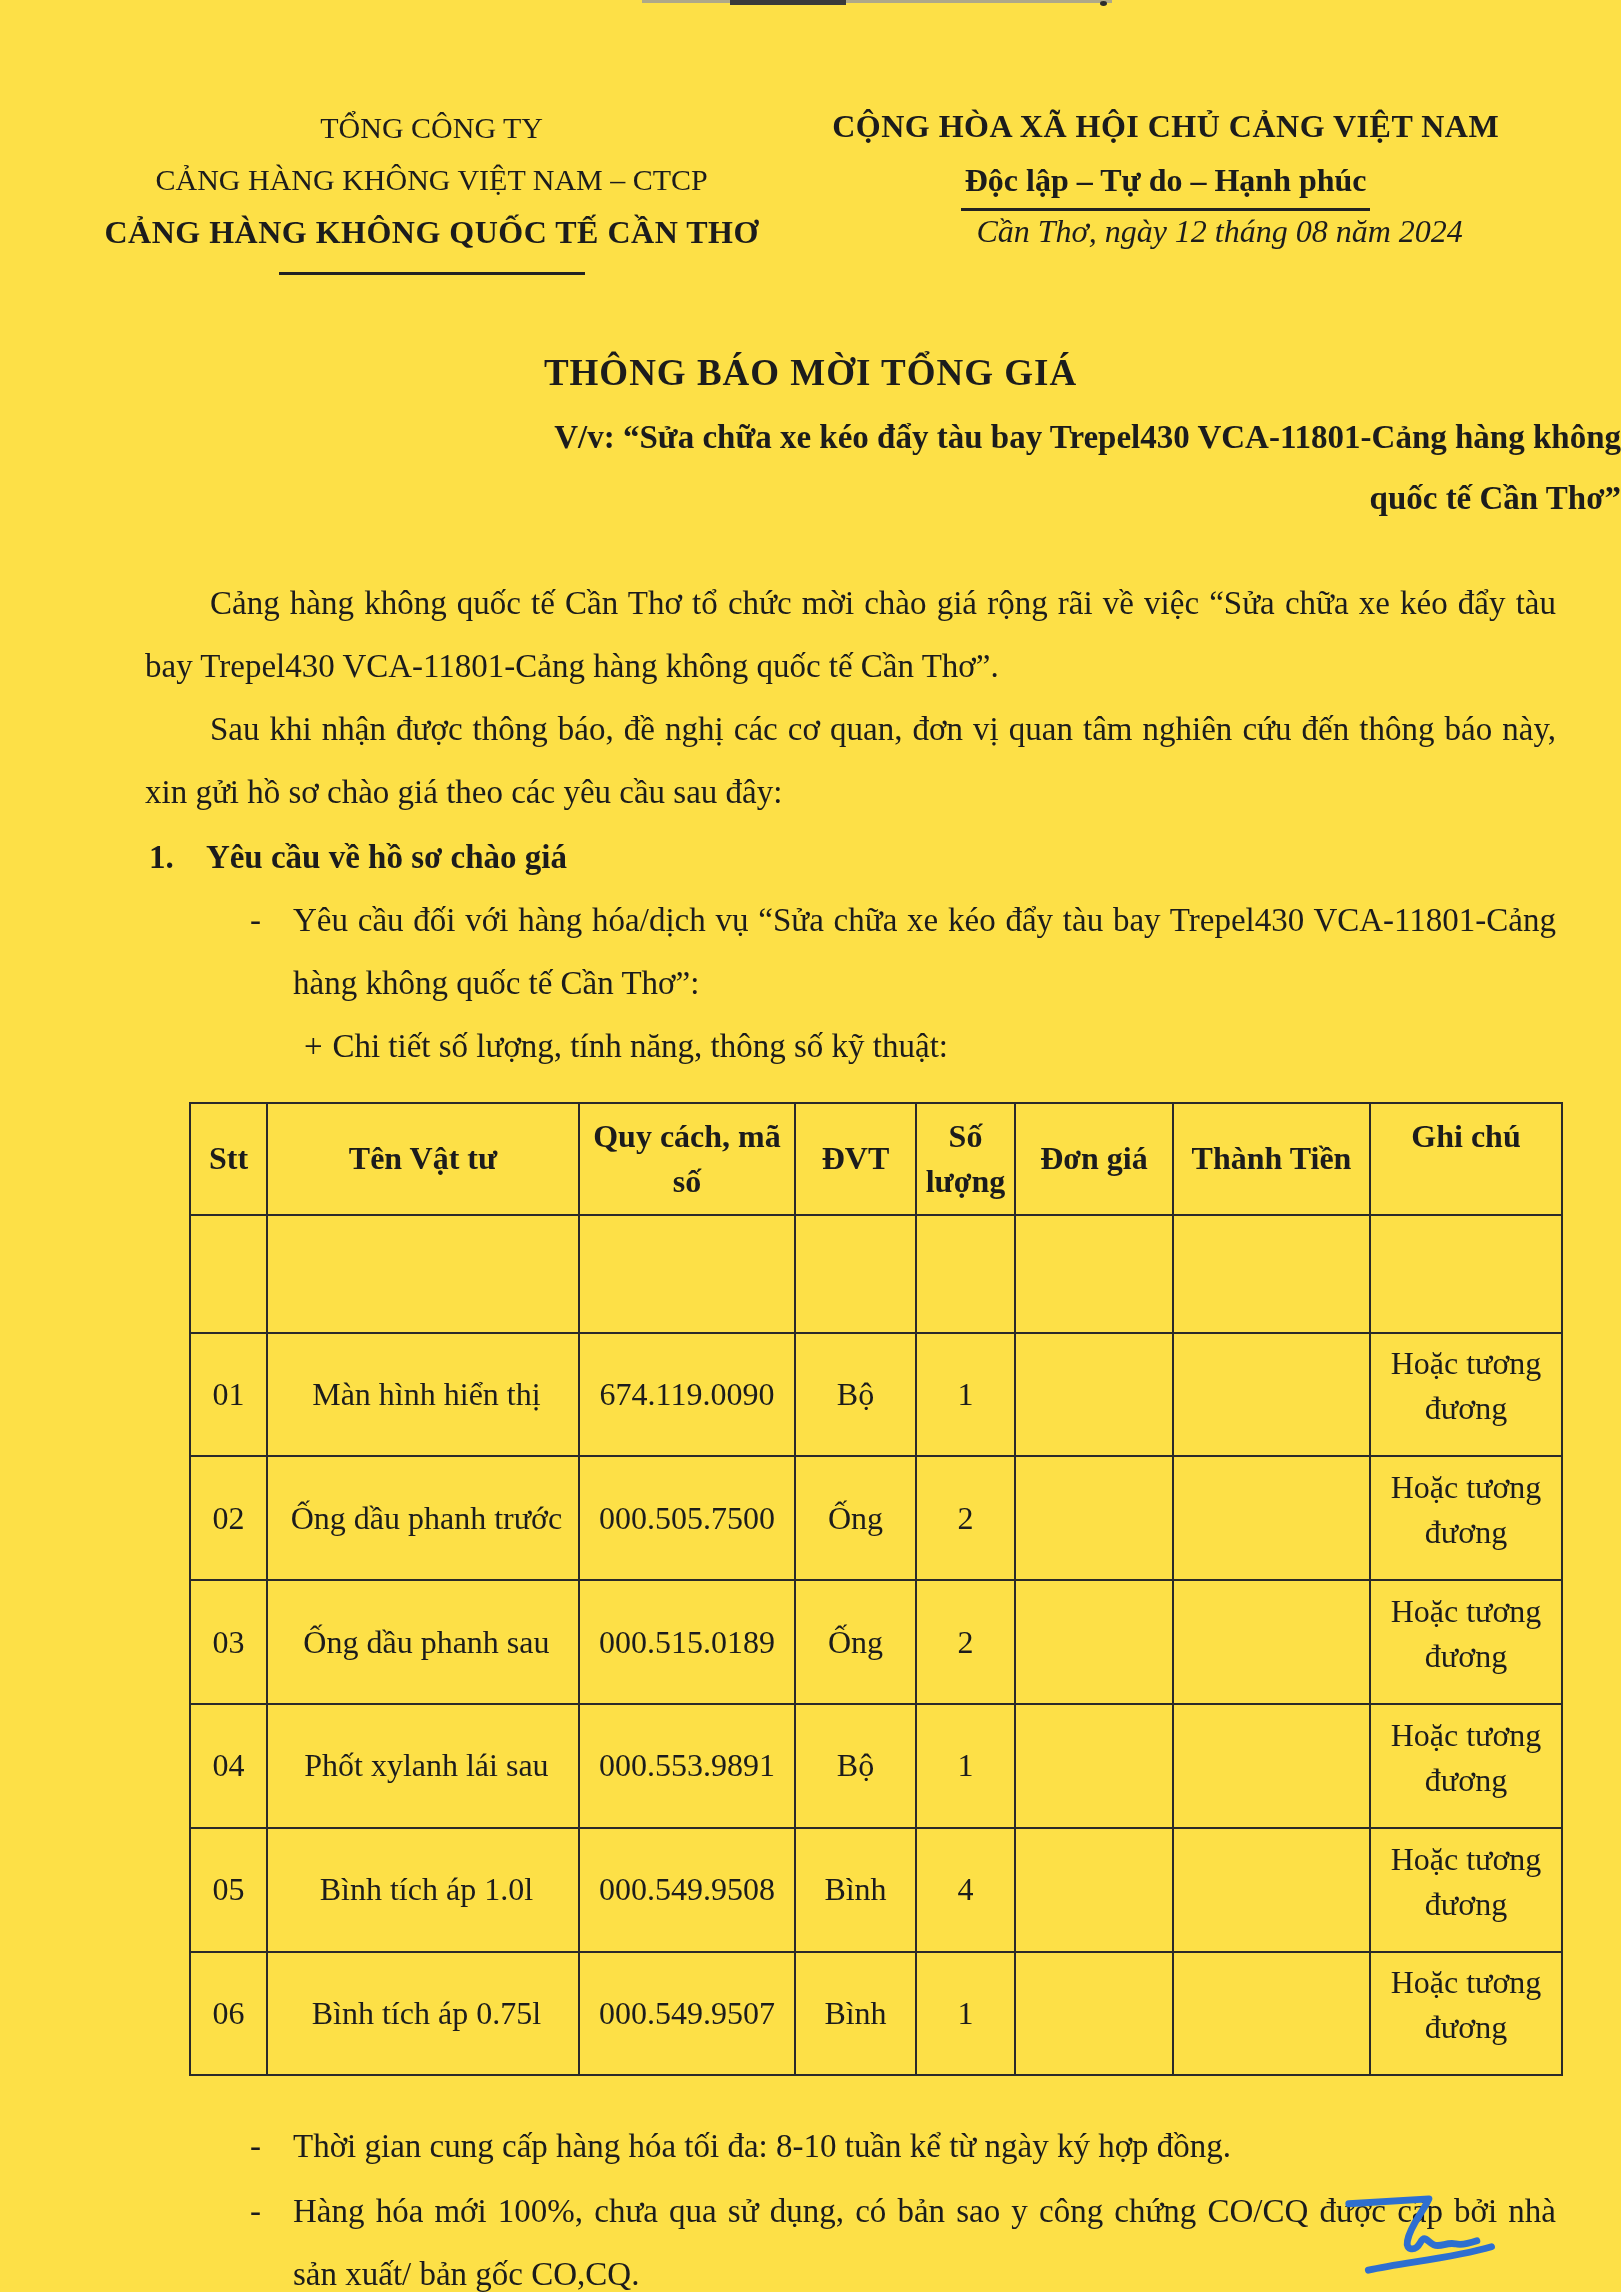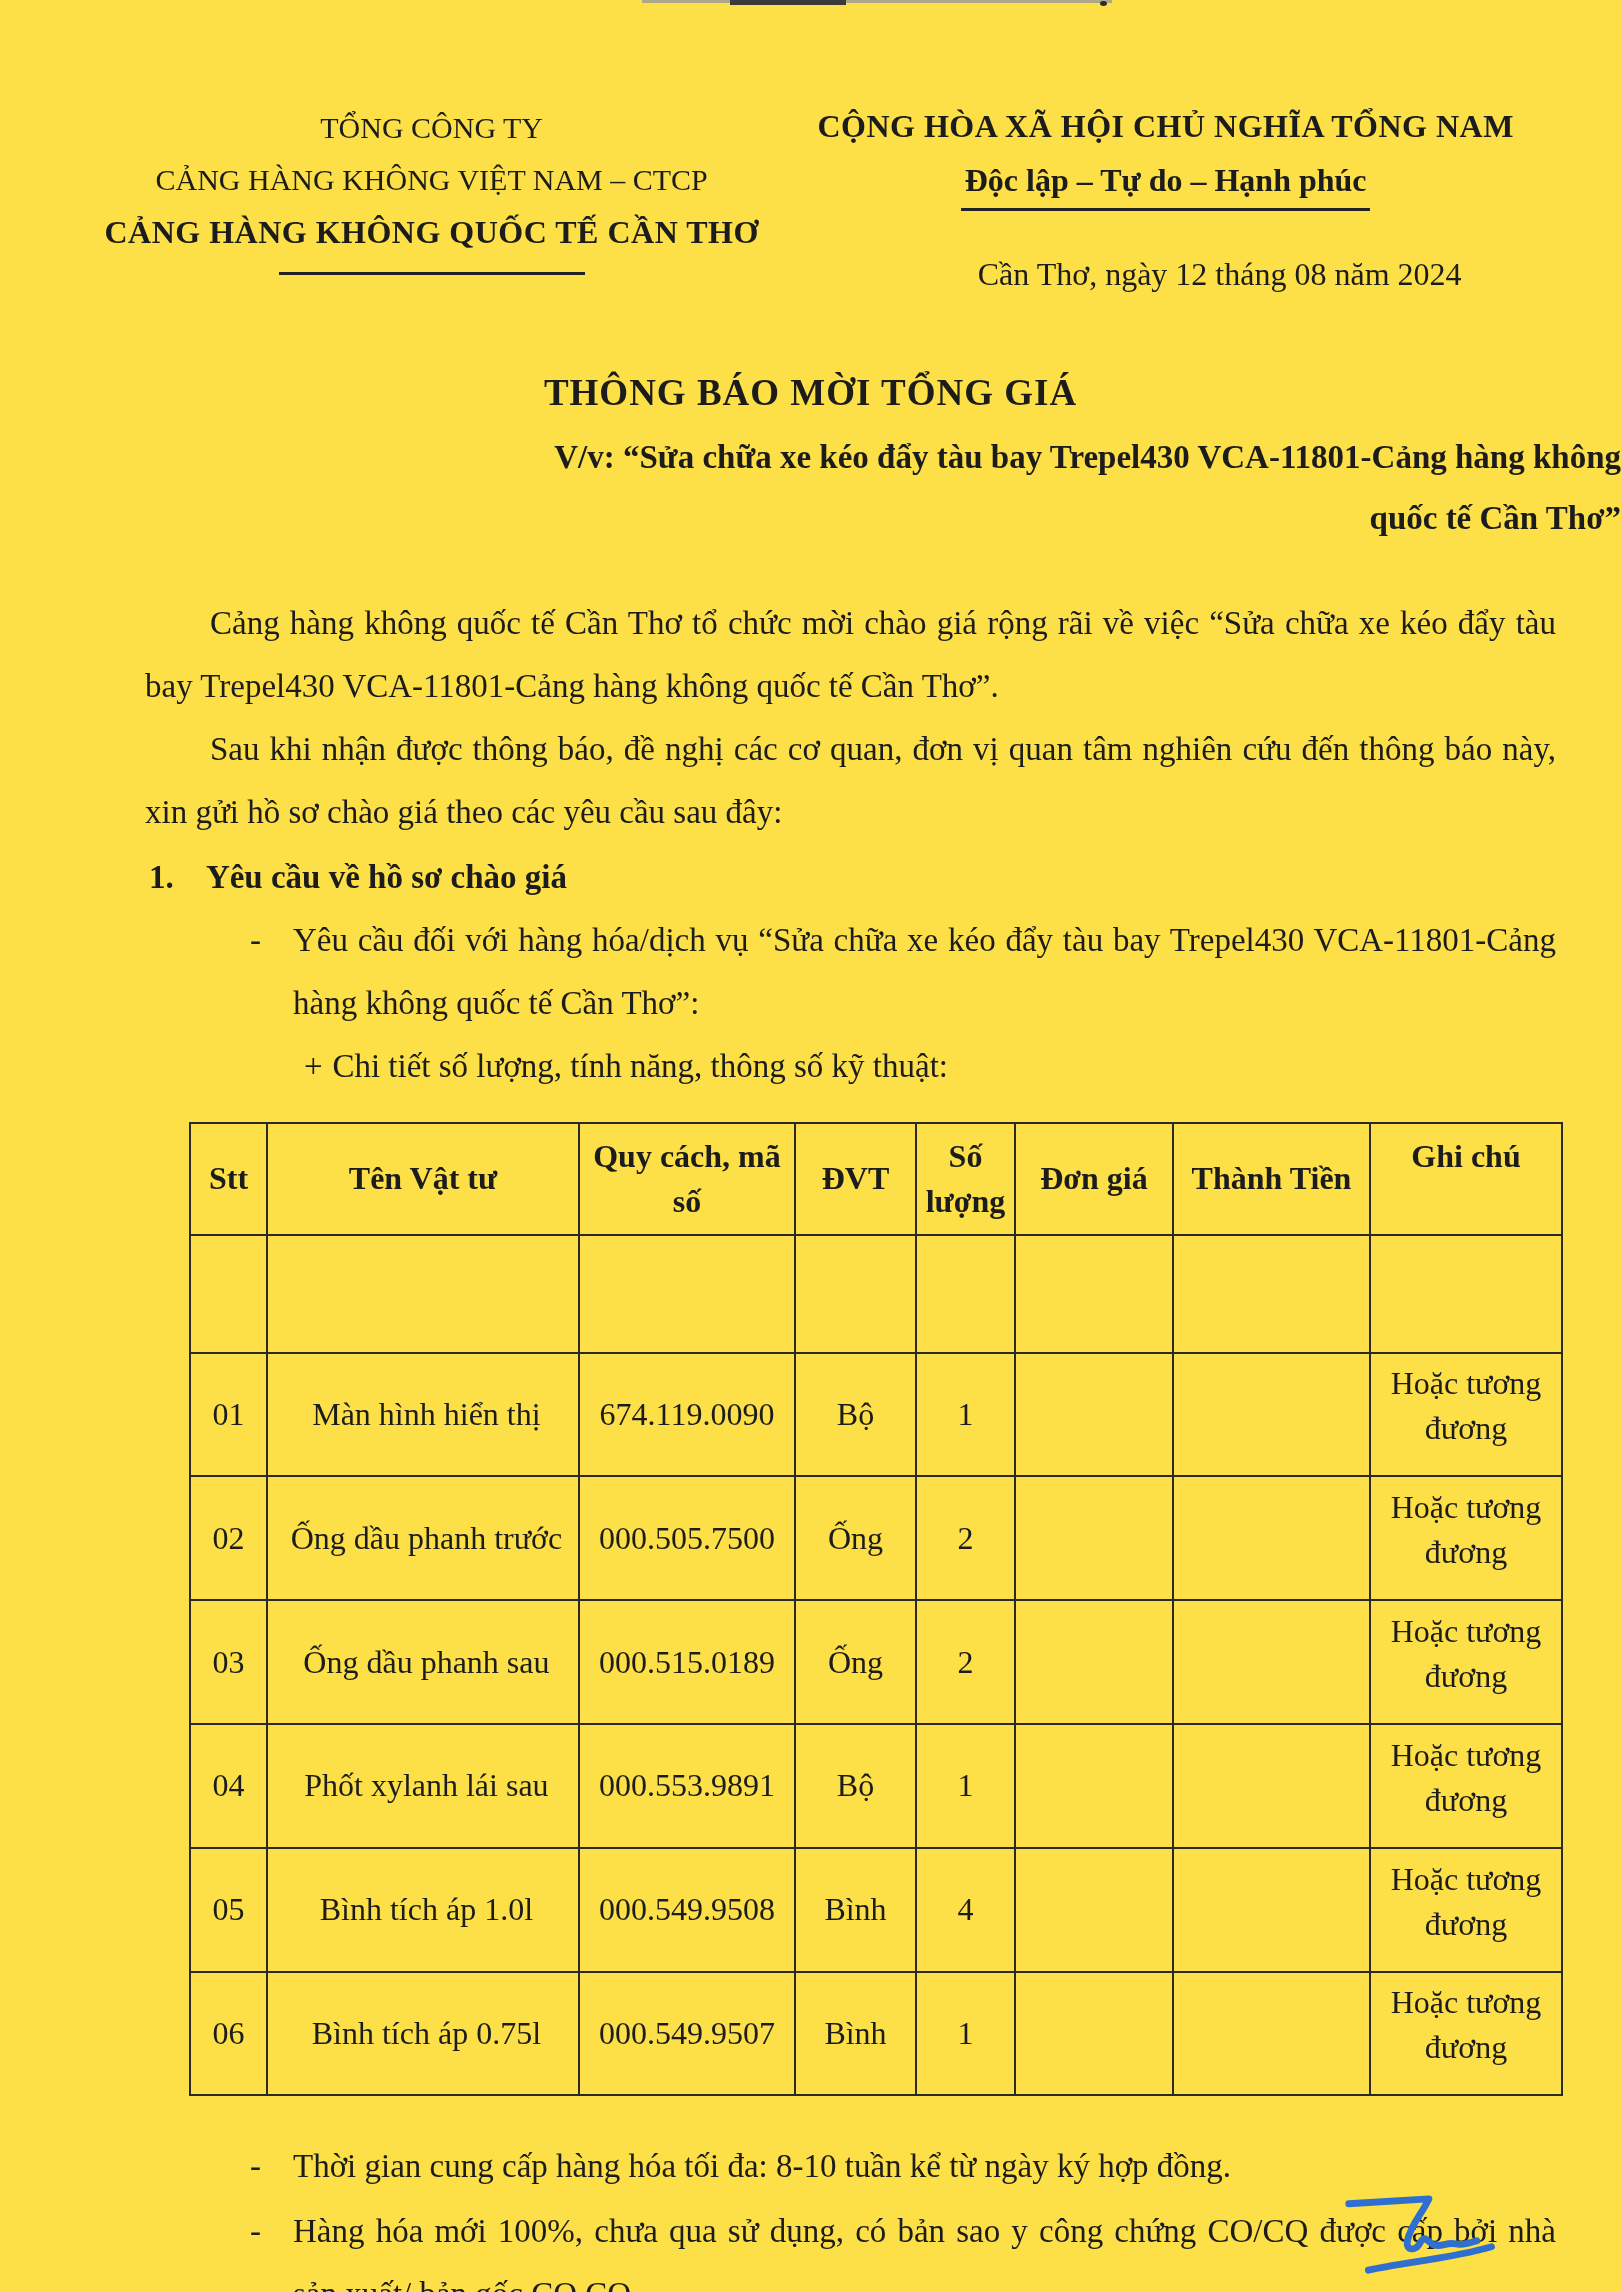--- a/index.html
+++ b/index.html
@@ -13,21 +13,21 @@
   .artifact-line-dark { position:absolute; top:0; left:730px; width:116px; height:4.9px; background:#3a3a3a; }
   .artifact-dot { position:absolute; top:1px; left:1100px; width:6.9px; height:4.9px; background:#2c2c2c; border-radius:50%; }
 
   .header { display:flex; padding:102px 59px 0 94px; }
   .h-left  { width:46%; text-align:center; font-size:30px; line-height:52px; }
   .h-left .l3 { font-weight:bold; font-size:32px; letter-spacing:0.5px; }
   .h-left-rule { width:306px; height:0; border-top:3.9px solid #222; margin:13.7px auto 0; }
   .h-right { width:54%; text-align:center; font-size:32px; }
   .h-right .l1 { font-weight:bold; line-height:49px; letter-spacing:0.5px; }
   .h-right .l2 { font-weight:bold; display:inline-block; border-bottom:3.9px solid #222; padding:0 3.9px 7.8px; margin-top:9.8px; line-height:39px; }
-  .h-right .l3 { margin-top:43px; margin-left:108px; line-height:41px; }
+  .h-right .l3 { font-style:italic; margin-left:108px; line-height:41px; }
 
   .title { text-align:center; font-weight:bold; font-size:37px; margin-top:76px; letter-spacing:1px; }
   .subtitle { text-align:right; font-weight:bold; font-size:33px; line-height:61px; margin-top:13.7px; }
 
   .content { margin:0 65px 0 145px; font-size:33px; line-height:63px; text-align:justify; }
   .p-indent { text-indent:65px; margin:0; }
   .p1 { margin-top:43px; }
   .section-head { display:flex; font-weight:bold; margin-top:2px; }
   .section-head .num { width:57px; padding-left:3.9px; }
   .hang-item { position:relative; margin-left:105px; padding-left:43px; }
@@ -64,21 +64,21 @@
   <div class="artifact-dot"></div>
 
   <div class="header">
     <div class="h-left">
       <div class="l1">TỔNG CÔNG TY</div>
       <div class="l2">CẢNG HÀNG KHÔNG VIỆT NAM – CTCP</div>
       <div class="l3">CẢNG HÀNG KHÔNG QUỐC TẾ CẦN THƠ</div>
       <div class="h-left-rule"></div>
     </div>
     <div class="h-right">
-      <div class="l1">CỘNG HÒA XÃ HỘI CHỦ NGHĨA TỔNG NAM</div>
+      <div class="l1">CỘNG HÒA XÃ HỘI CHỦ CẢNG VIỆT NAM</div>
       <div><span class="l2">Độc lập – Tự do – Hạnh phúc</span></div>
       <div class="l3">Cần Thơ, ngày 12 tháng 08 năm 2024</div>
     </div>
   </div>
 
   <div class="title">THÔNG BÁO MỜI TỔNG GIÁ</div>
   <div class="subtitle">
     <div>V/v: “Sửa chữa xe kéo đẩy tàu bay Trepel430 VCA-11801-Cảng hàng không</div>
     <div>quốc tế Cần Thơ”</div>
   </div>

